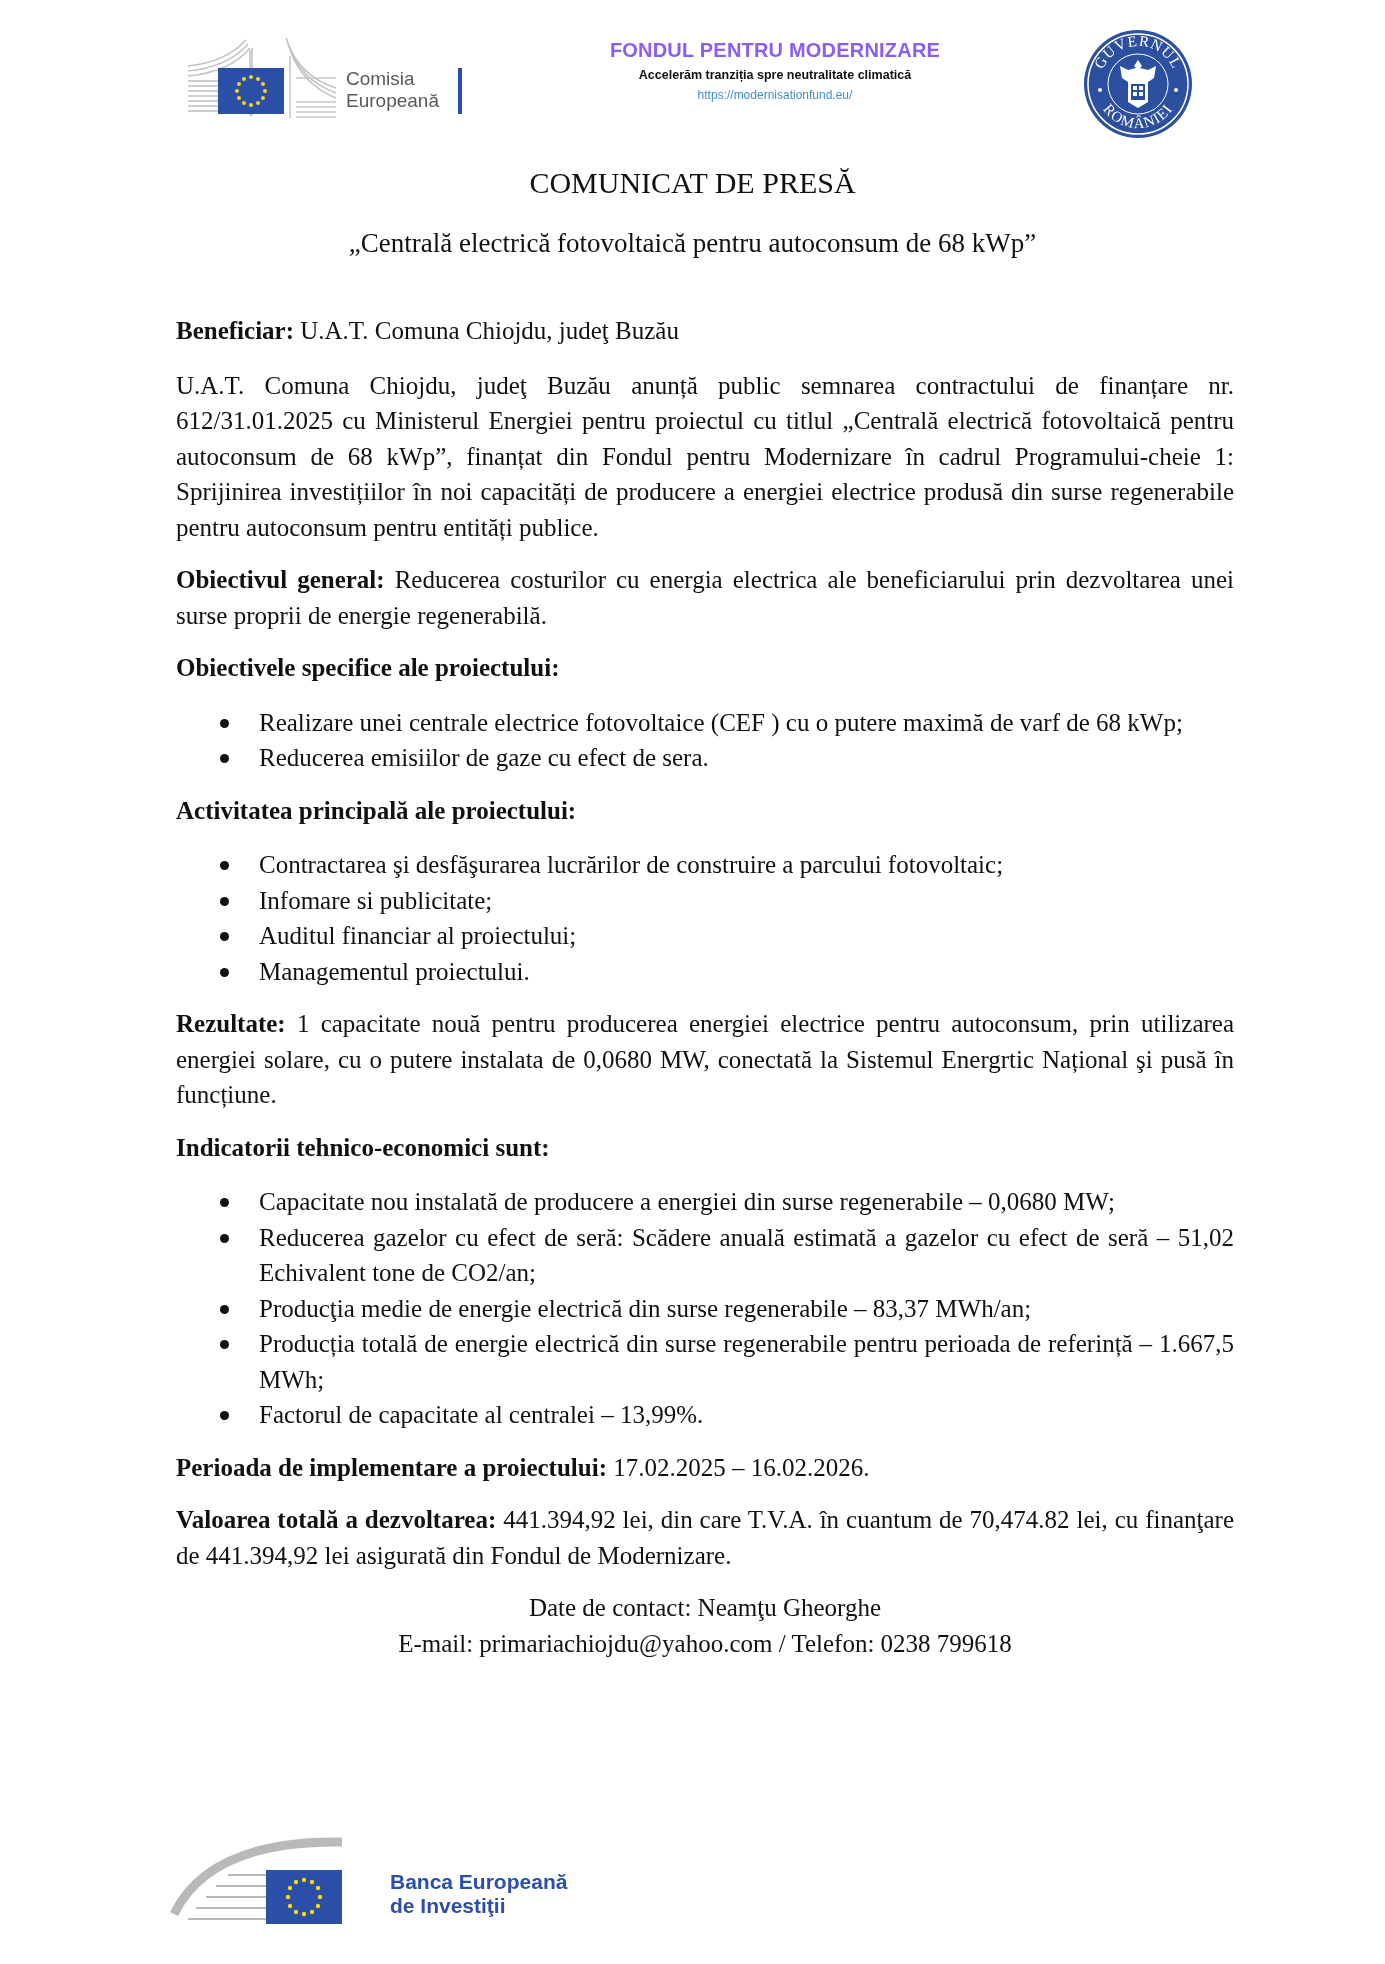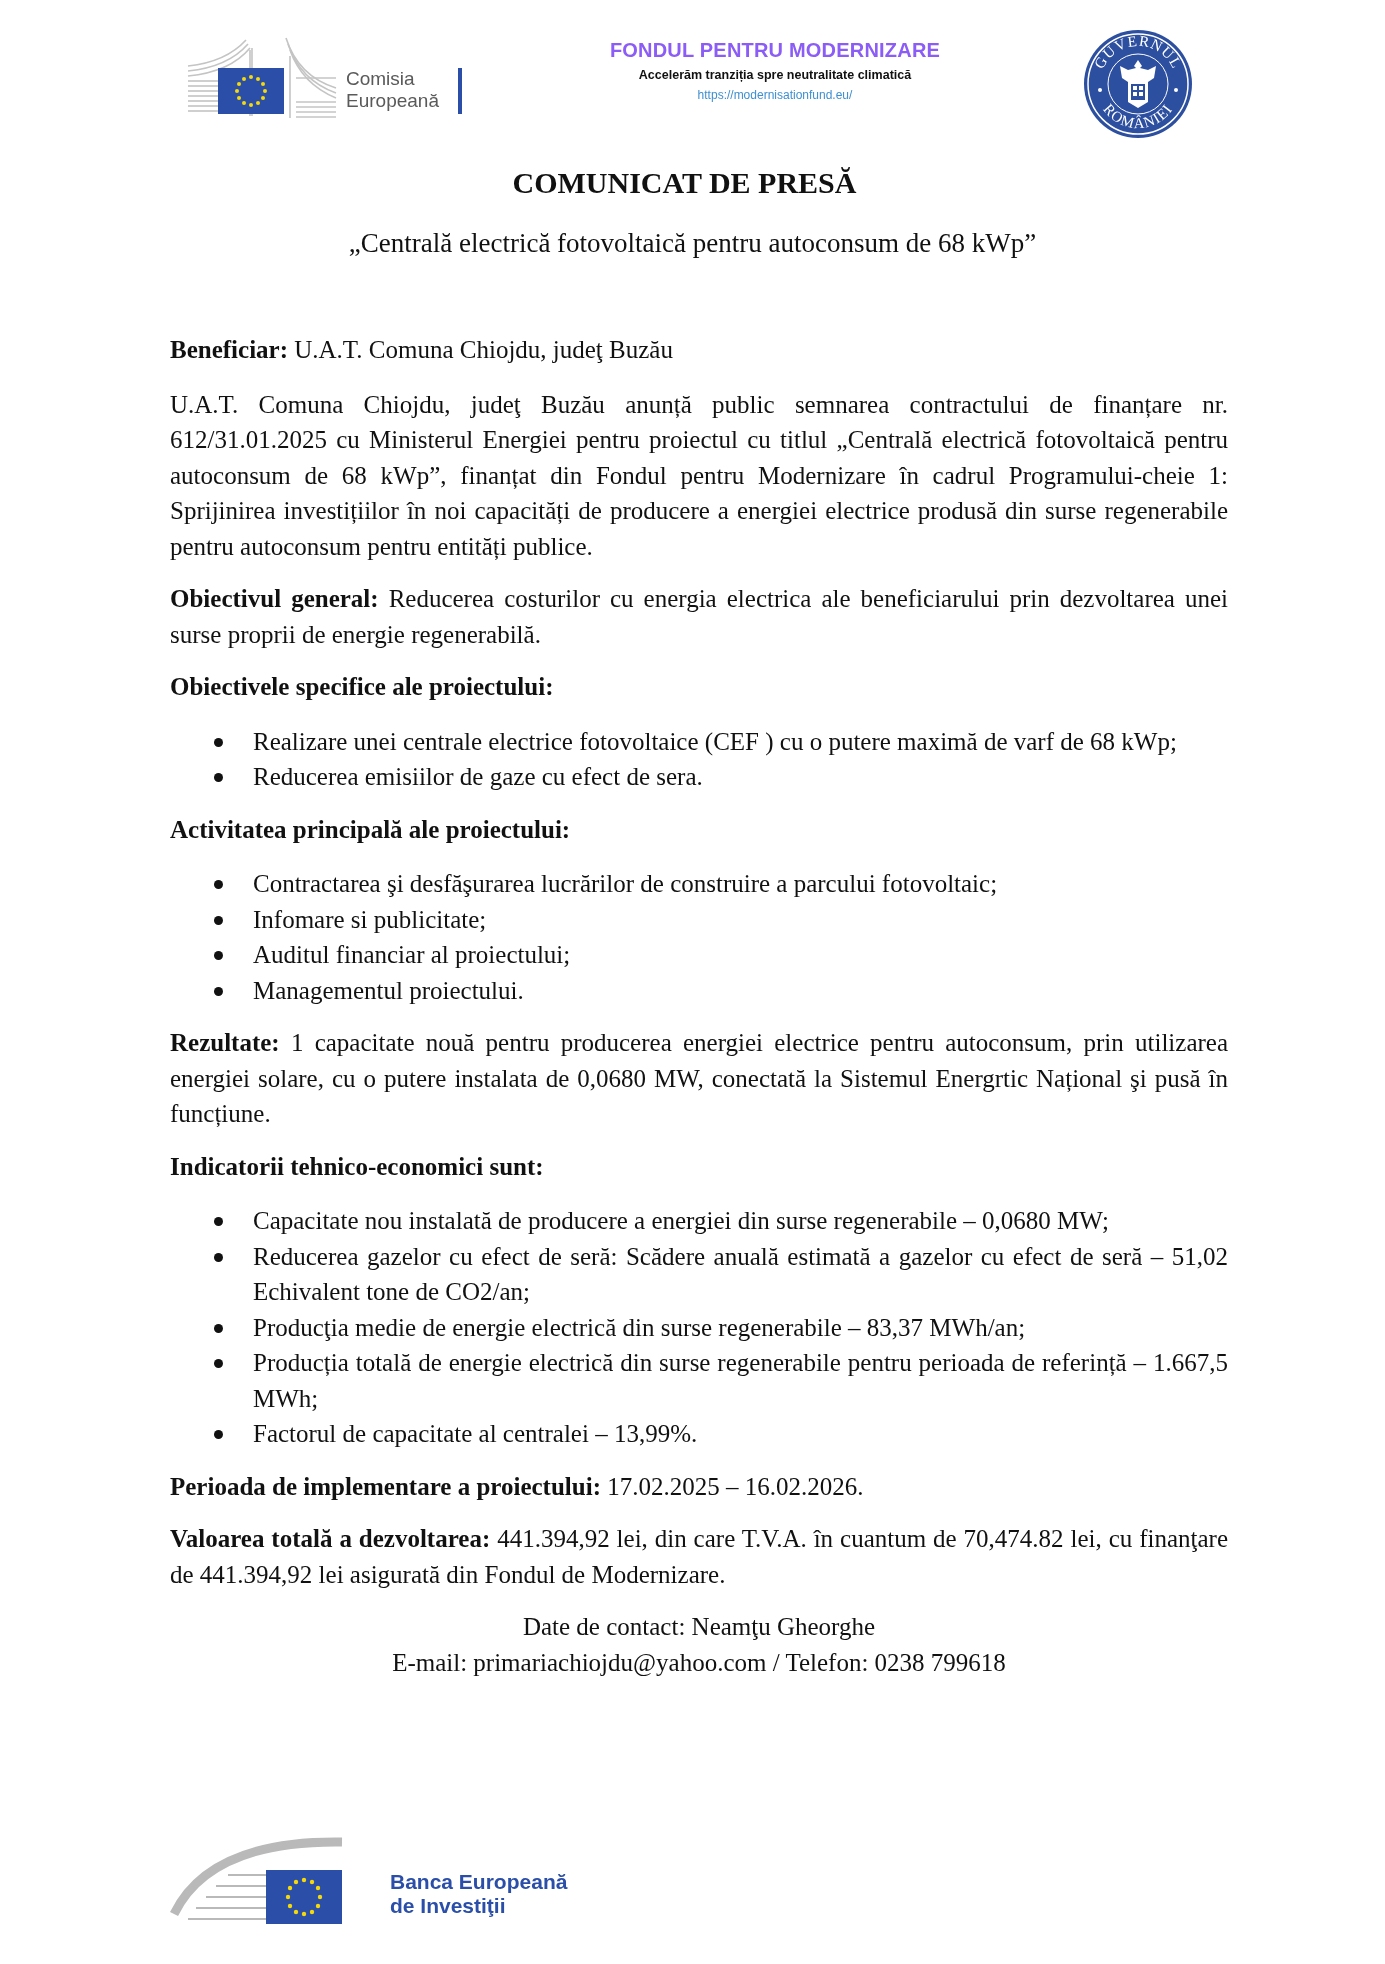--- a/index.html
+++ b/index.html
@@ -12,25 +12,25 @@
   .ec-bar { position: absolute; left: 272px; top: 32px; width: 4px; height: 46px; background: #2b4fa8; }
 
   .mf-block { position: absolute; left: 540px; top: 38px; width: 470px; text-align: center; font-family: "Liberation Sans", "DejaVu Sans", sans-serif; }
   .mf-title { font-size: 20px; font-weight: bold; color: #8b5cf6; letter-spacing: 0.2px; line-height: 24px; }
   .mf-sub { font-size: 12.5px; font-weight: bold; color: #111; margin-top: 5px; line-height: 16px; }
   .mf-url { font-size: 12px; color: #3e8fd0; margin-top: 4px; line-height: 16px; }
 
   .gov-logo { position: absolute; left: 1082px; top: 28px; width: 112px; height: 112px; }
 
   
-  .doc-title { position: absolute; top: 165px; left: 0; width: 1369px; text-align: center; font-size: 30px; font-weight: bold; line-height: 36px; }
+  .doc-title { position: absolute; top: 165px; left: 8px; width: 1369px; text-align: center; font-size: 30px; font-weight: normal; line-height: 36px; }
   .doc-subtitle { position: absolute; top: 226px; left: 0; width: 1385px; text-align: center; font-size: 27px; line-height: 34px; }
 
   
-  .body { position: absolute; top: 313px; left: 170px; width: 1058px; font-size: 25px; line-height: 35.5px; margin-top: 19px; }
+  .body { position: absolute; top: 313px; left: 176px; width: 1058px; font-size: 25px; line-height: 35.5px; }
   .p { margin: 0; text-align: justify; }
   .gap { height: 17px; }
   .gap-lg { height: 19px; }
   .b { font-weight: bold; }
   ul.bl { list-style: none; margin: 0; padding: 0; }
   ul.bl li { position: relative; padding-left: 83px; text-align: justify; }
   ul.bl li .dot { position: absolute; left: 44px; top: 14px; width: 9px; height: 9px; border-radius: 50%; background: #111; }
   .center { text-align: center; }
 
   

